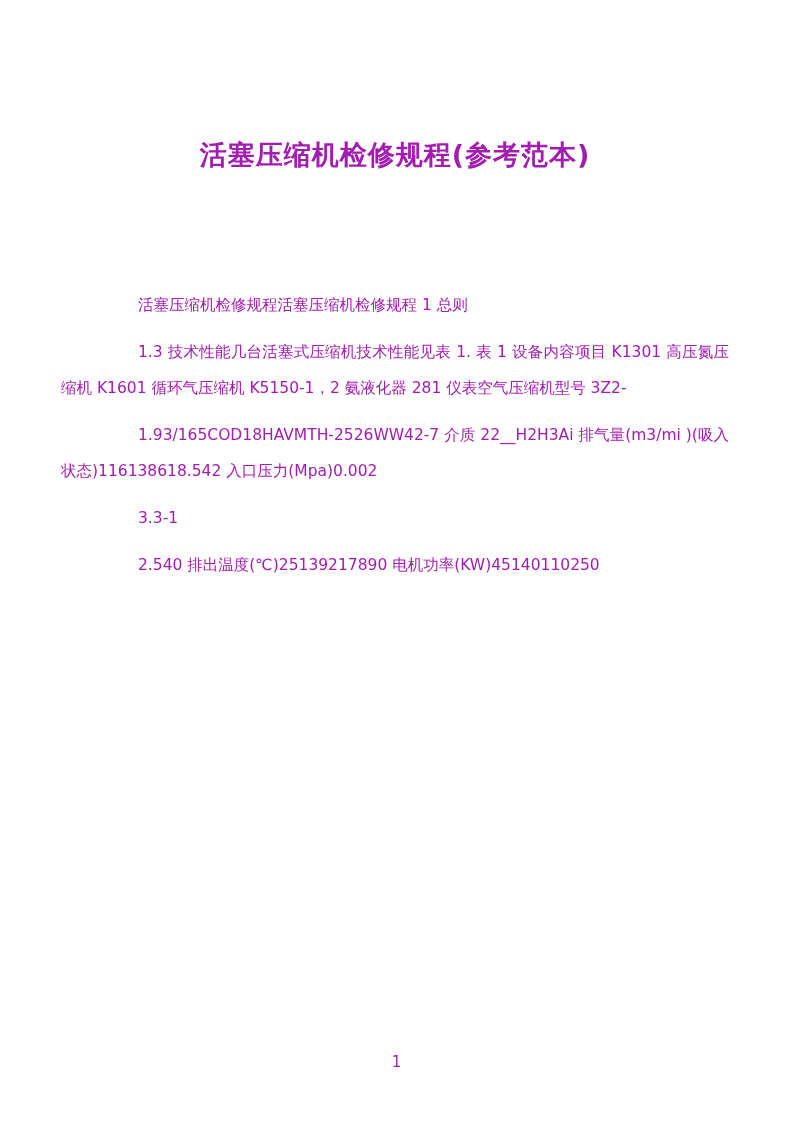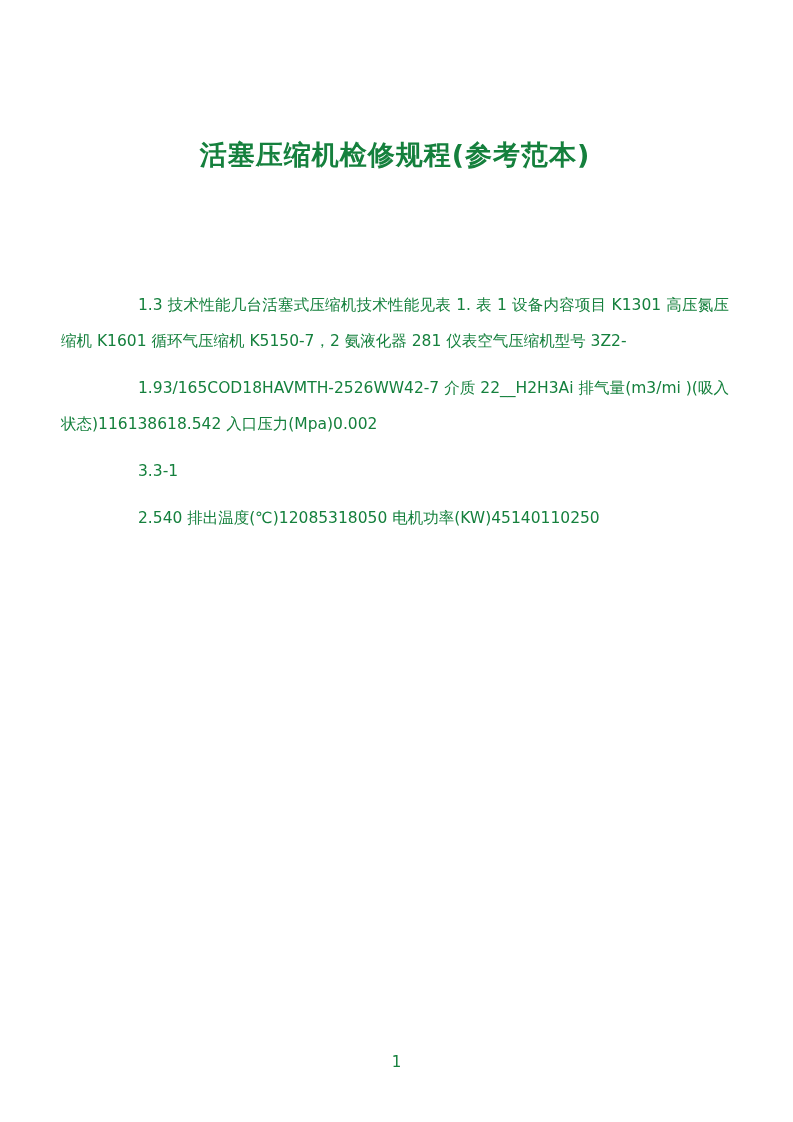--- a/index.html
+++ b/index.html
@@ -7,21 +7,21 @@
     padding: 0;
     background: #ffffff;
   }
   .page {
     position: relative;
     width: 793px;
     height: 1122px;
     background: #ffffff;
     overflow: hidden;
     font-family: "DejaVu Sans", sans-serif;
-    color: #15803d;
+    color: #a21caf;
   }
   .content {
     position: absolute;
     left: 61px;
     top: 0;
     width: 668px;
   }
   .doc-title {
     margin: 135px 0 0 0;
     text-align: center;
@@ -52,21 +52,22 @@
   }
 </style>
 </head>
 <body>
 
 <div class="page">
   <div class="content">
     <div class="doc-title">活塞压缩机检修规程(参考范本)</div>
 
     <div class="body-block">
-      <p class="para">1.3 技术性能几台活塞式压缩机技术性能见表 1.  表 1 设备内容项目 K1301 高压氮压缩机 K1601 循环气压缩机 K5150-7，2 氨液化器 281 仪表空气压缩机型号 3Z2-</p>
+      <p class="para">活塞压缩机检修规程活塞压缩机检修规程 1 总则</p>
+      <p class="para">1.3 技术性能几台活塞式压缩机技术性能见表 1.  表 1 设备内容项目 K1301 高压氮压缩机 K1601 循环气压缩机 K5150-1，2 氨液化器 281 仪表空气压缩机型号 3Z2-</p>
       <p class="para">1.93/165COD18HAVMTH-2526WW42-7 介质 22__H2H3Ai 排气量(m3/mi )(吸入状态)116138618.542 入口压力(Mpa)0.002</p>
       <p class="para">3.3-1</p>
-      <p class="para">2.540 排出温度(℃)12085318050 电机功率(KW)45140110250</p>
+      <p class="para">2.540 排出温度(℃)25139217890 电机功率(KW)45140110250</p>
     </div>
   </div>
 
   <div class="page-footer">1</div>
 </div>
 
 </body></html>

